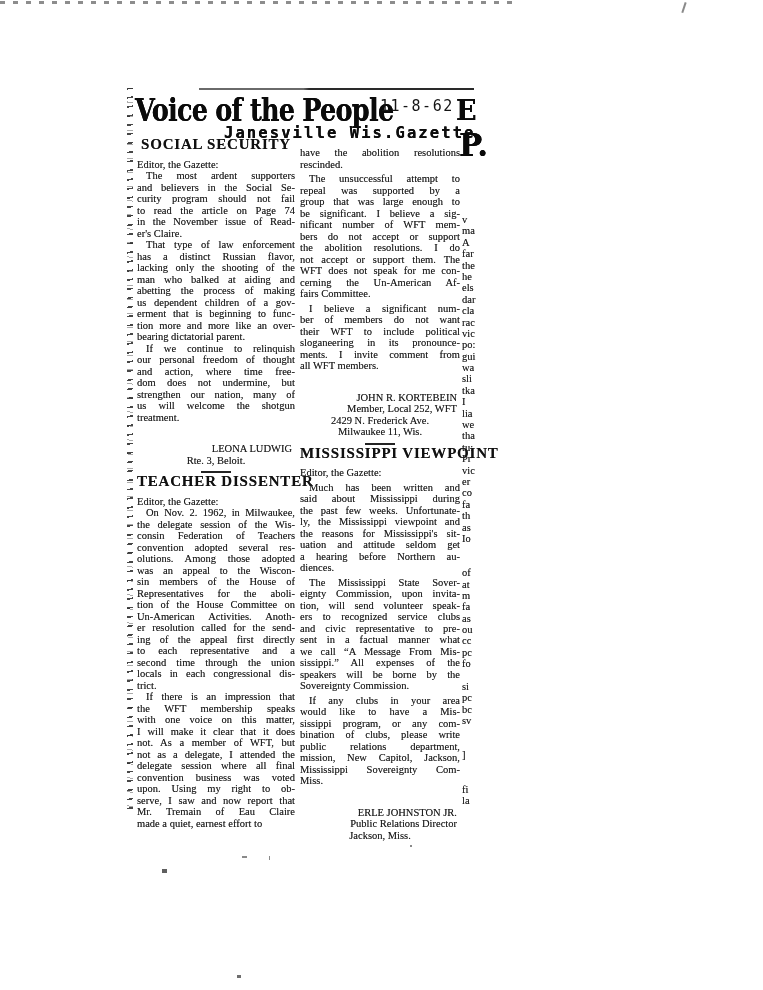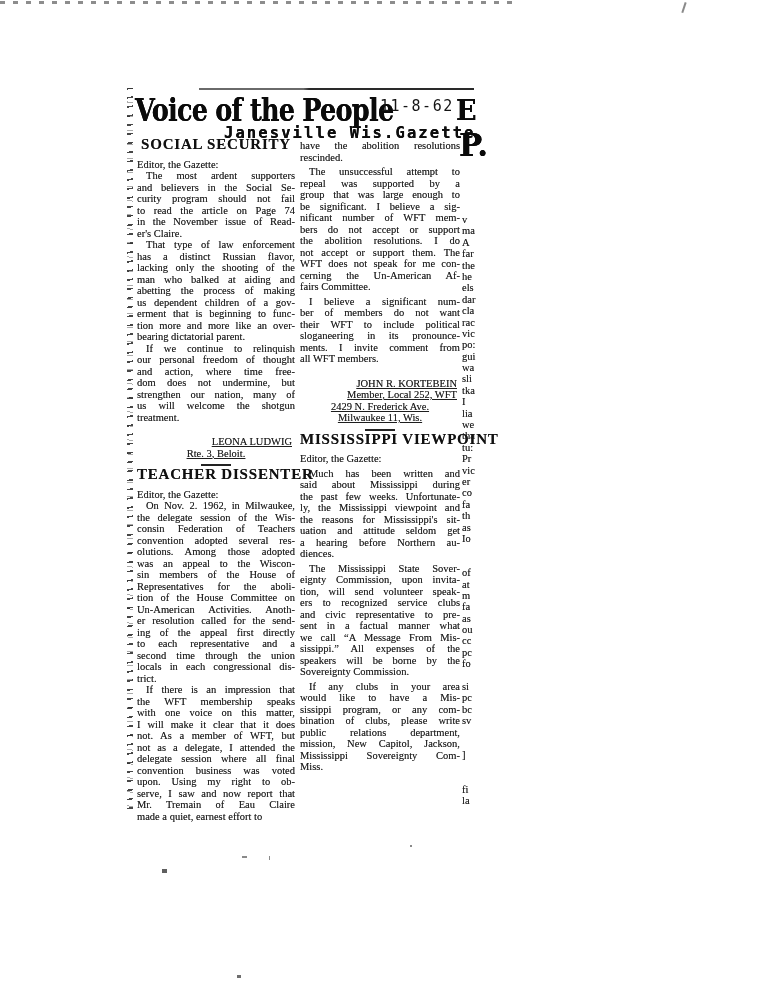--- a/index.html
+++ b/index.html
@@ -52,31 +52,31 @@
     text-shadow:0 0 .5px #000;
   }
   #margin-letter-e{left:456px;top:95px;font-size:27px;}
   #margin-letter-p{left:459px;top:127px;font-size:31px;}
   
   .col{
     position:absolute;color:#1e1e1e;font-size:10.5px;line-height:11.5px;
     text-shadow:0 0 .35px rgba(10,10,10,.55);
   }
   #col-left{left:137px;top:136px;width:158px;}
-  #col-mid{left:300px;top:140px;width:160px;}
+  #col-mid{left:300px;top:147px;width:160px;}
   #col-right{left:462px;top:214px;width:26px;}
   .bl{text-align:justify;text-align-last:justify;min-height:11.5px;}
   .bl.last{text-align-last:auto;}
   .ind{text-indent:9px;}
   .chead{
     font-weight:bold;text-align:center;letter-spacing:.8px;
     font-size:15px;color:#101010;margin:3px 0 8px 0;white-space:nowrap;
   }
   .rule{width:30px;height:2px;background:#232323;margin:5px auto 3px auto;}
-  .sig{margin-top:13px;text-decoration:underline;}
+  .sig{margin-top:20px;}
   .sl{min-height:11.5px;}
   .alr{text-align:right;padding-right:3px;}
   .all{text-align:center;}
   #col-mid .para{margin-bottom:3px;}
   .frag{height:11.4px;white-space:nowrap;overflow:visible;}
 </style>
 </head>
 <body>
 
 <div id="top-dotted-line"></div>
@@ -231,20 +231,25 @@
     </div>
     <div class="para">
       <div class="bl ind">If any clubs in your area</div>
       <div class="bl">would like to have a Mis-</div>
       <div class="bl">sissippi program, or any com-</div>
       <div class="bl">bination of clubs, please write</div>
       <div class="bl">public relations department,</div>
       <div class="bl">mission, New Capitol, Jackson,</div>
       <div class="bl">Mississippi Sovereignty Com-</div>
       <div class="bl last">Miss.</div>
+    </div>
+    <div class="sig">
+      <div class="sl alr">ERLE JOHNSTON JR.</div>
+      <div class="sl alr">Public Relations Director</div>
+      <div class="sl all">Jackson, Miss.</div>
     </div>
   </div>
 <div id="col-right" class="col">
     <div class="frag">v</div>
     <div class="frag">ma</div>
     <div class="frag">A</div>
     <div class="frag">far</div>
     <div class="frag">the</div>
     <div class="frag">he</div>
     <div class="frag">els</div>

